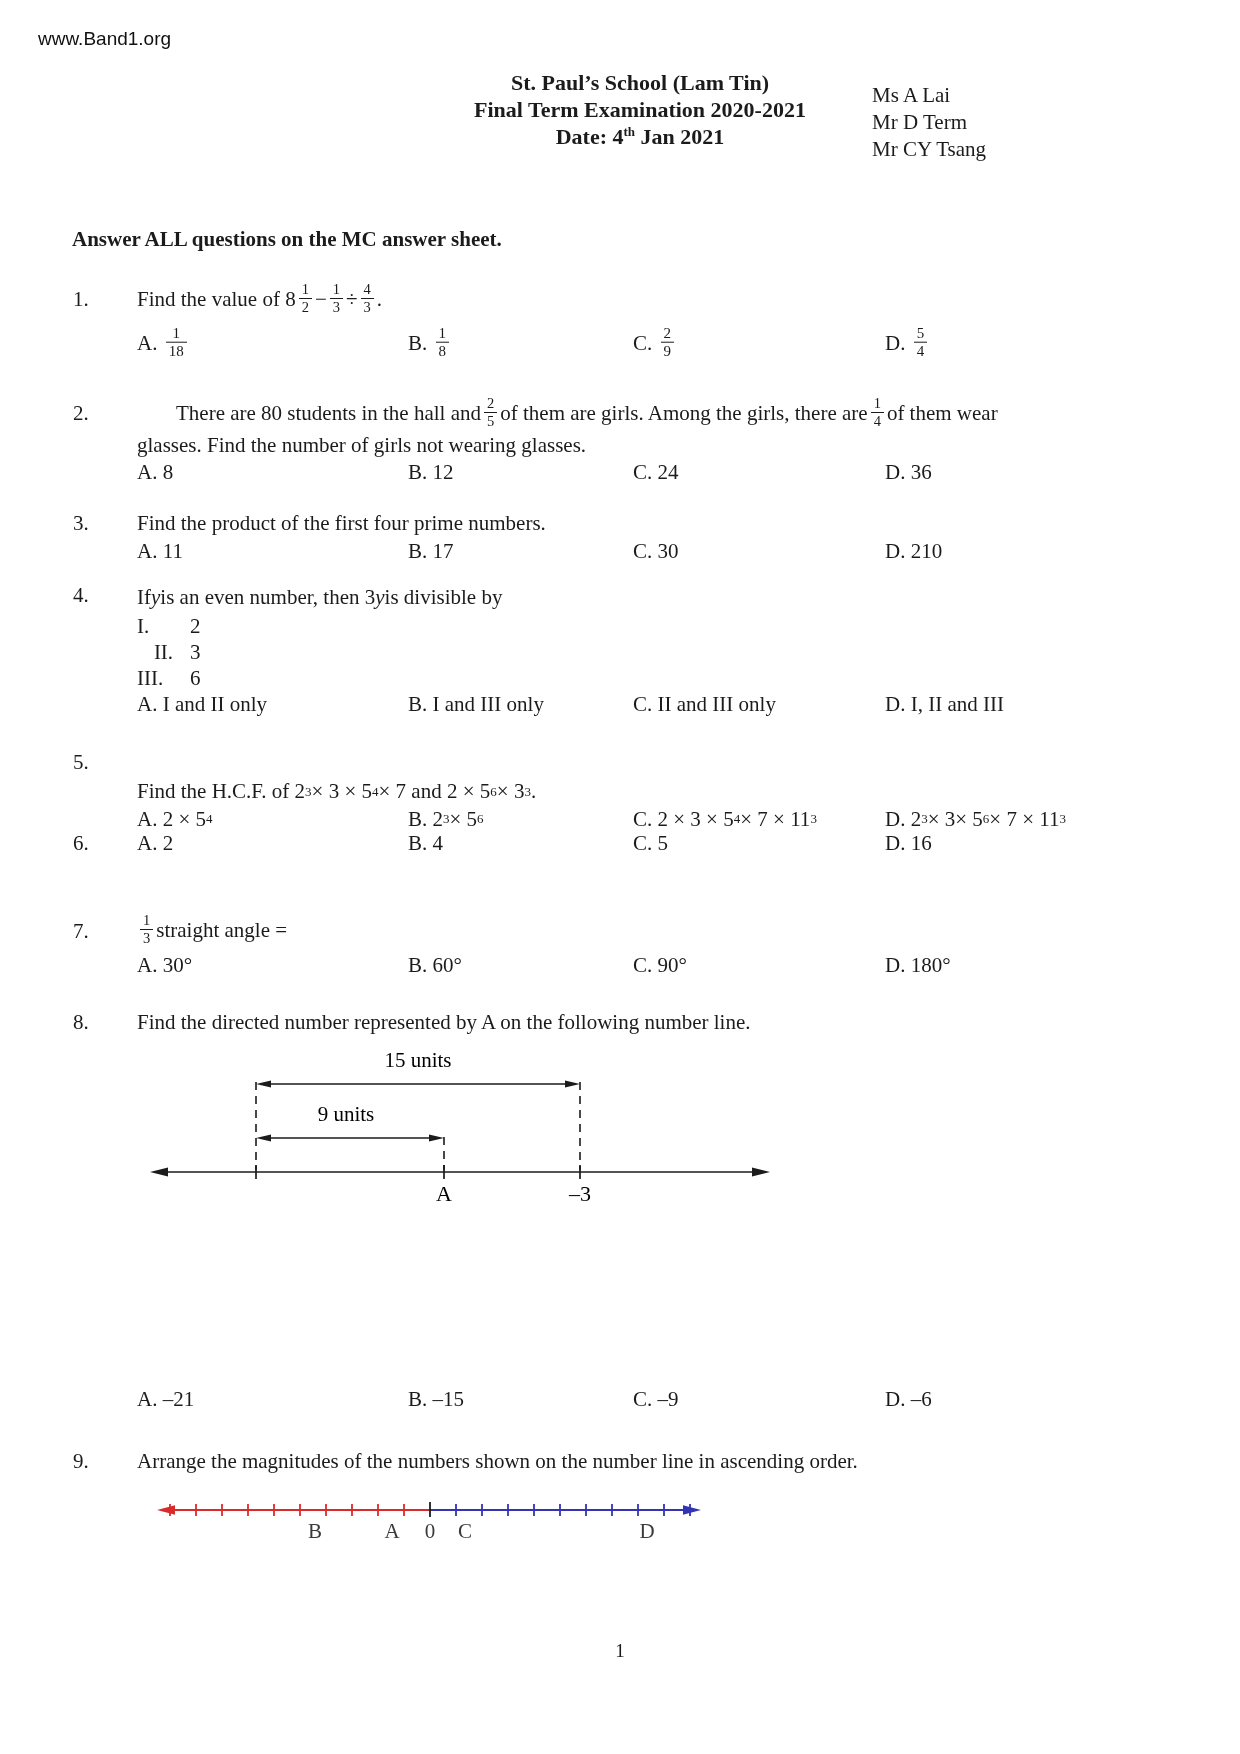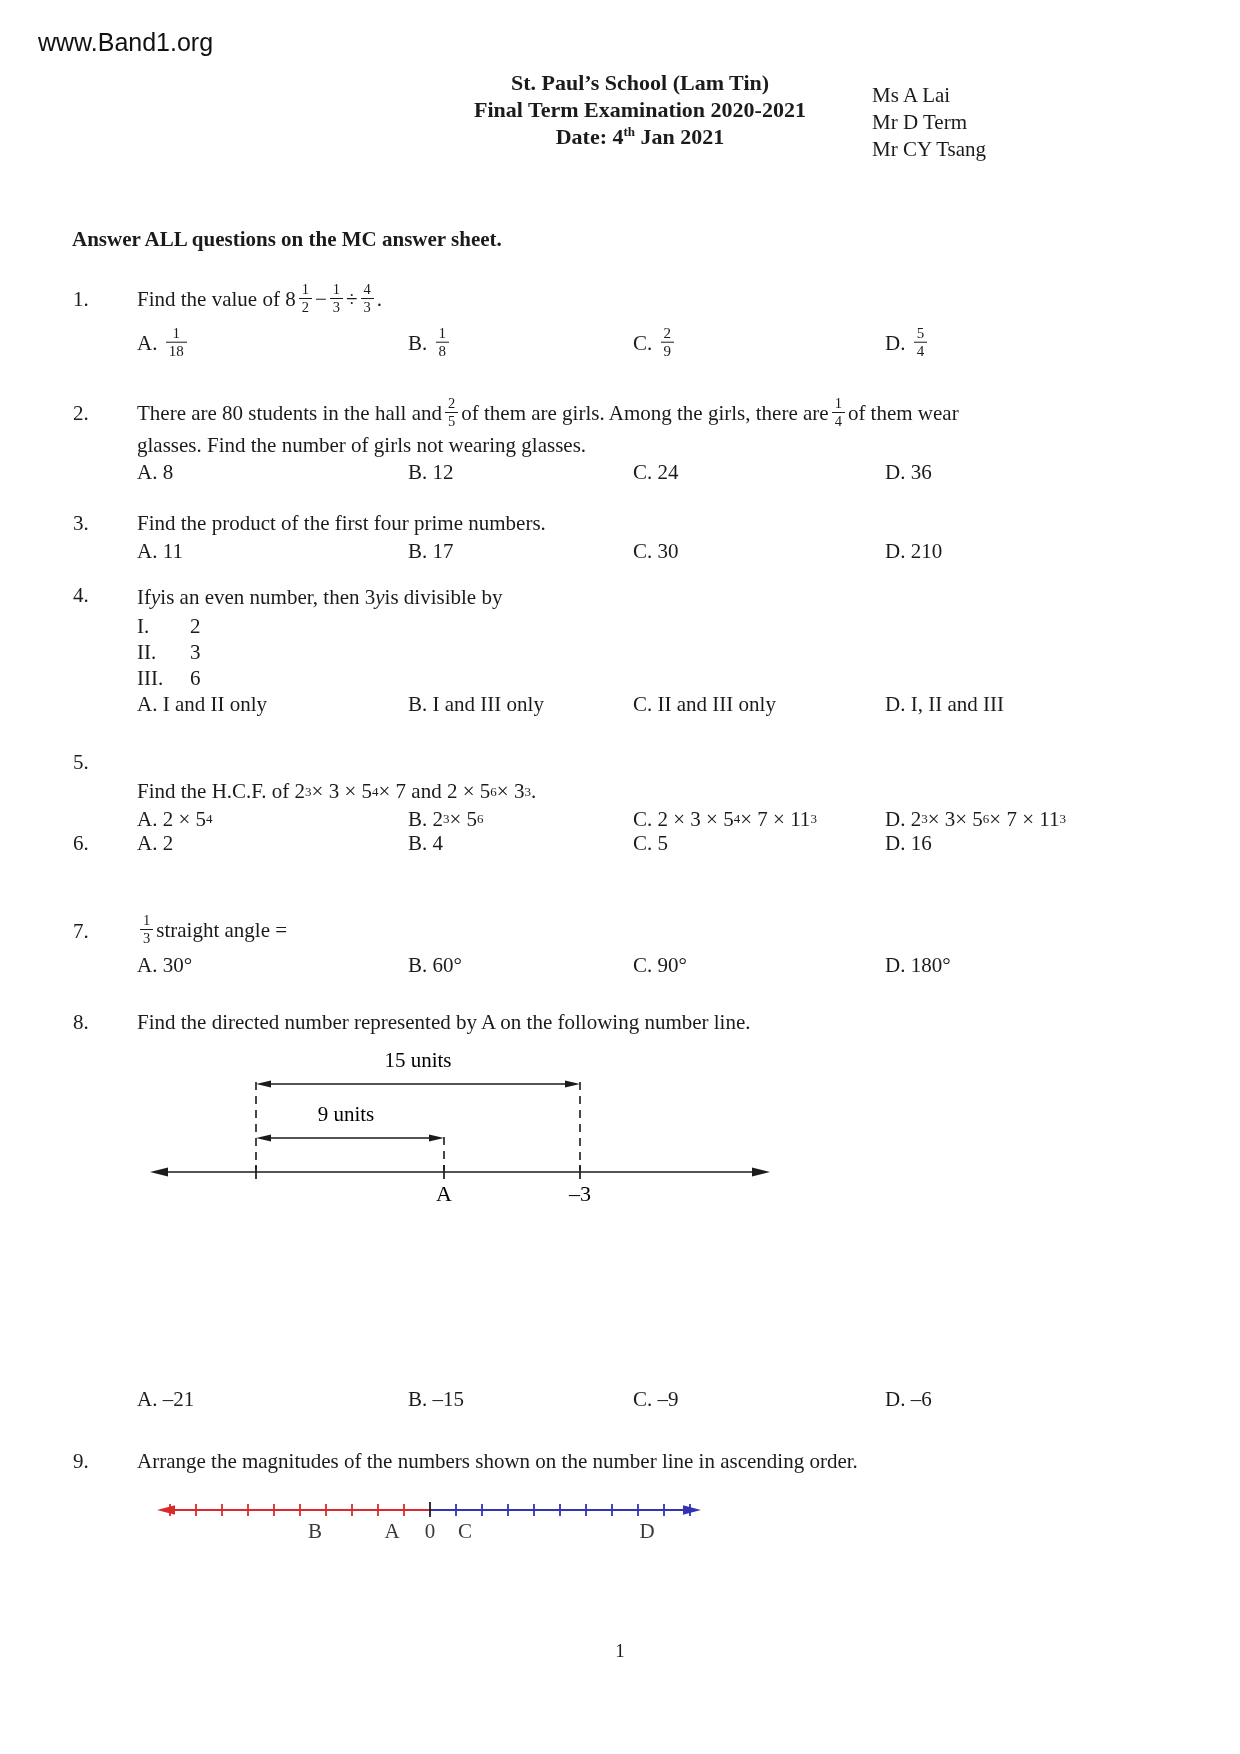--- a/index.html
+++ b/index.html
@@ -1,20 +1,20 @@
 <!DOCTYPE html>
 <html><head>
 <meta charset="utf-8">
 <style>
   html,body{margin:0;padding:0;background:#ffffff;}
   .page{position:relative;width:1240px;height:1754px;background:#ffffff;
         font-family:"Liberation Serif", serif;color:#1b1b1b;overflow:hidden;}
 
   .watermark{position:absolute;left:38px;top:28px;font-family:"Liberation Sans", sans-serif;
-             font-size:25px;color:#111;}
+             font-size:19px;color:#111;}
 
   .header{position:absolute;left:40px;top:69px;width:1200px;text-align:center;
           font-weight:bold;font-size:22px;line-height:27px;}
   .header sup{font-size:13px;}
   .teachers{position:absolute;left:872px;top:82px;font-size:21px;line-height:27px;text-align:left;}
 
   .instruction{position:absolute;left:72px;top:227px;font-weight:bold;font-size:21px;}
 
   .question{position:absolute;left:73px;display:flex;align-items:flex-start;font-size:21px;}
   .qnum{display:inline-block;width:64px;flex:0 0 64px;}
@@ -109,21 +109,21 @@
                 <span class="fn">5</span>
                 <span class="fd">4</span>
               </span>
             </span>
           </div>
         </div>
       </div>
       <div class="question" style="top: 395px; left: 73px;">
         <span class="qnum" style="padding-top: 6px;">2.</span>
         <div class="qcontent">
-          <div class="qline" style="height: 36px;">
+          <div class="qline" style="height: 36px; margin-left: 39px;">
             <span>There are 80 students in the hall and </span>
             <span class="frac">
               <span class="fn">2</span>
               <span class="fd">5</span>
             </span>
             <span> of them are girls. Among the girls, there are </span>
             <span class="frac">
               <span class="fn">1</span>
               <span class="fd">4</span>
             </span>
@@ -185,21 +185,21 @@
             <span>If </span>
             <em>y</em>
             <span> is an even number, then 3</span>
             <em>y</em>
             <span> is divisible by</span>
           </div>
           <div class="qsub" style="height: 26px;">
             <span class="sublabel">I.</span>
             <span>2</span>
           </div>
-          <div class="qsub" style="height: 26px;">
+          <div class="qsub" style="height: 26px; text-align: center;">
             <span class="sublabel">II.</span>
             <span>3</span>
           </div>
           <div class="qsub" style="height: 26px;">
             <span class="sublabel">III.</span>
             <span>6</span>
           </div>
           <div class="optrow" style="height: 26px;">
             <span class="opt" style="left: 0px;">
               <span>A.&nbsp;</span>

